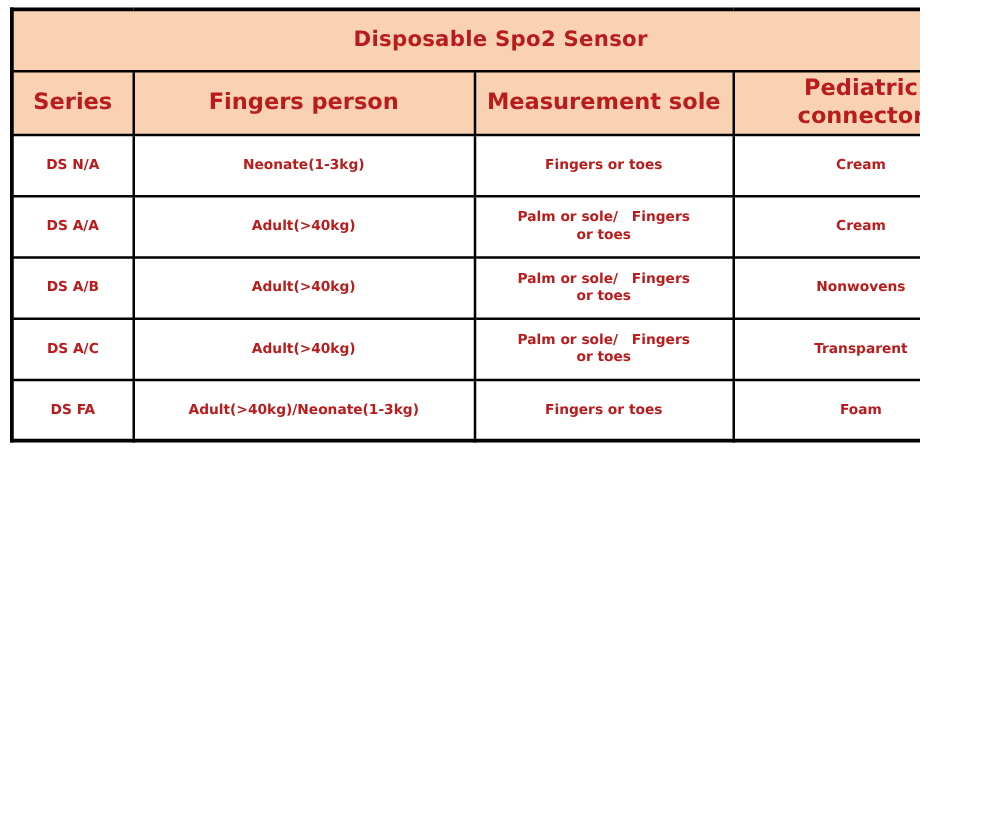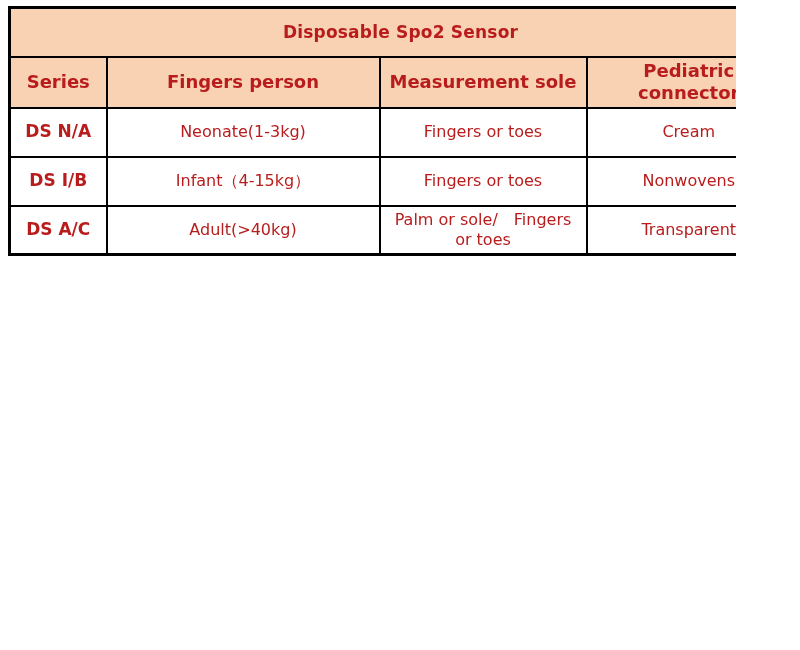--- a/index.html
+++ b/index.html
@@ -44,26 +44,26 @@
   }
   tr.header-row th {
     height: 48px;
     background: #f9d2b4;
     font-size: 18px;
     font-weight: bold;
   }
   tr.data-row td {
     height: 49px;
     background: #ffffff;
-    font-size: 16px;
-    font-weight: normal;
+    font-size: 11px;
+    font-weight: bold;
   }
   tr.data-row td.series {
     font-weight: bold;
-    font-size: 17px;
+    font-size: 11px;
   }
   col.c-series  { width: 97px; }
   col.c-person  { width: 273px; }
   col.c-part    { width: 207px; }
   col.c-conn    { width: 205px; }
 </style>
 </head>
 <body>
 
 <div class="page">
@@ -86,27 +86,41 @@
       </tr>
     </thead>
     <tbody>
         <tr class="data-row">
           <td class="series">DS N/A</td>
           <td>Neonate(1-3kg)</td>
           <td>Fingers or toes</td>
           <td>Cream</td>
         </tr>
         <tr class="data-row">
-          <td class="series">DS I/B</td>
-          <td>Infant（4-15kg）</td>
-          <td>Fingers or toes</td>
+          <td class="series">DS A/A</td>
+          <td>Adult(&gt;40kg)</td>
+          <td>Palm or sole/ Fingers
+or toes</td>
+          <td>Cream</td>
+        </tr>
+        <tr class="data-row">
+          <td class="series">DS A/B</td>
+          <td>Adult(&gt;40kg)</td>
+          <td>Palm or sole/ Fingers
+or toes</td>
           <td>Nonwovens</td>
         </tr>
         <tr class="data-row">
           <td class="series">DS A/C</td>
           <td>Adult(&gt;40kg)</td>
           <td>Palm or sole/ Fingers
 or toes</td>
           <td>Transparent</td>
         </tr>
+        <tr class="data-row">
+          <td class="series">DS FA</td>
+          <td>Adult(&gt;40kg)/Neonate(1-3kg)</td>
+          <td>Fingers or toes</td>
+          <td>Foam</td>
+        </tr>
       </tbody>
   </table>
 </div>
 
 </body></html>

